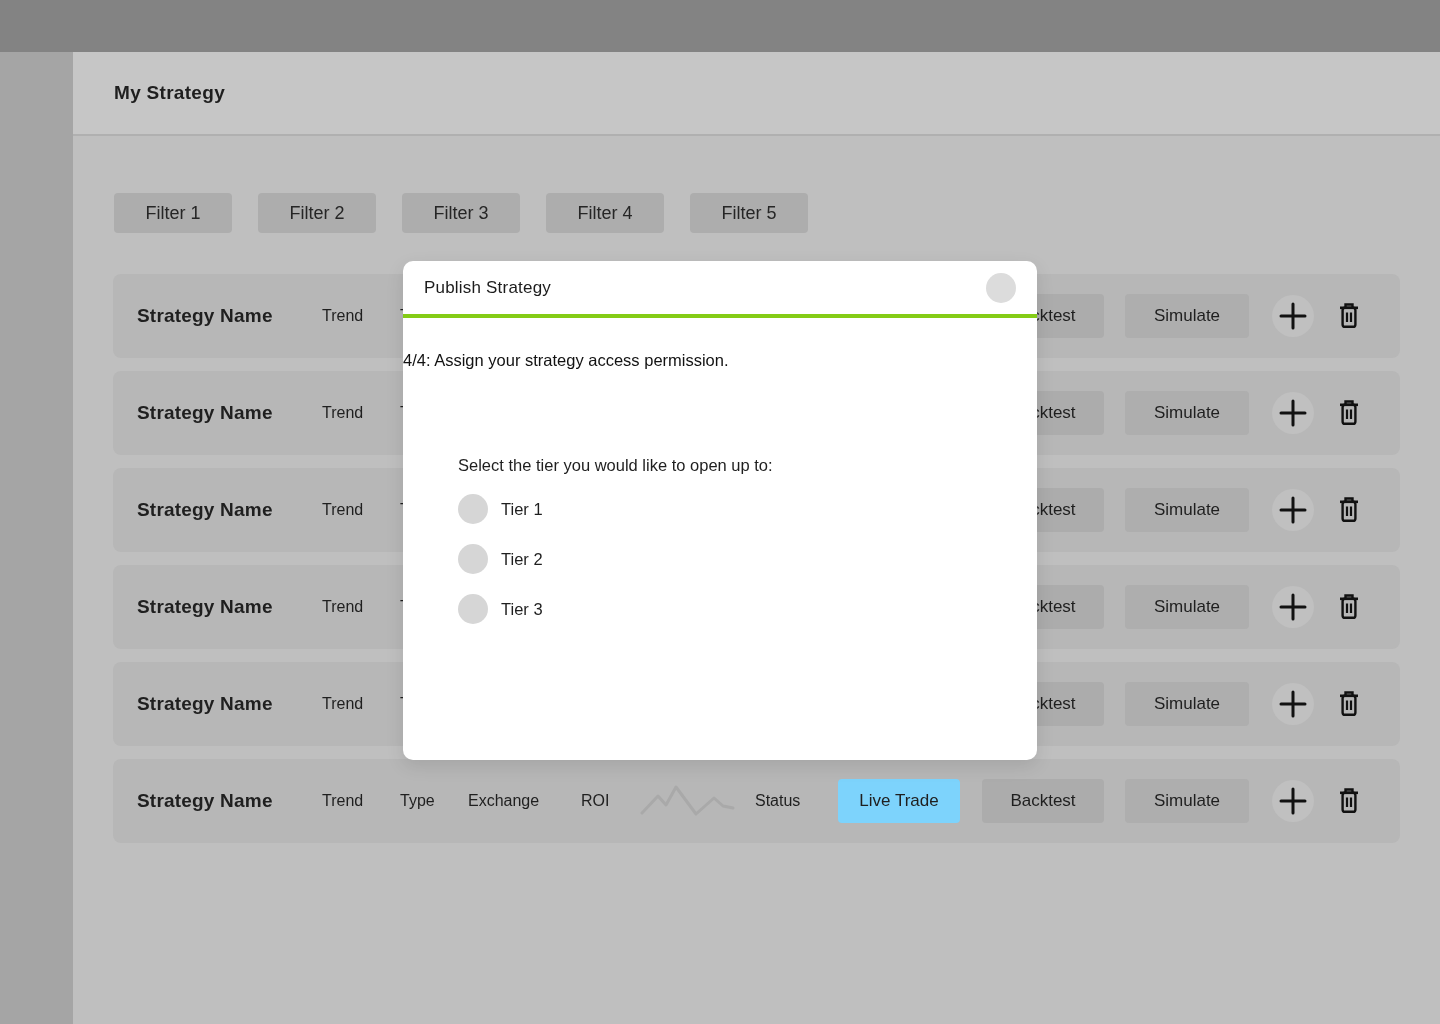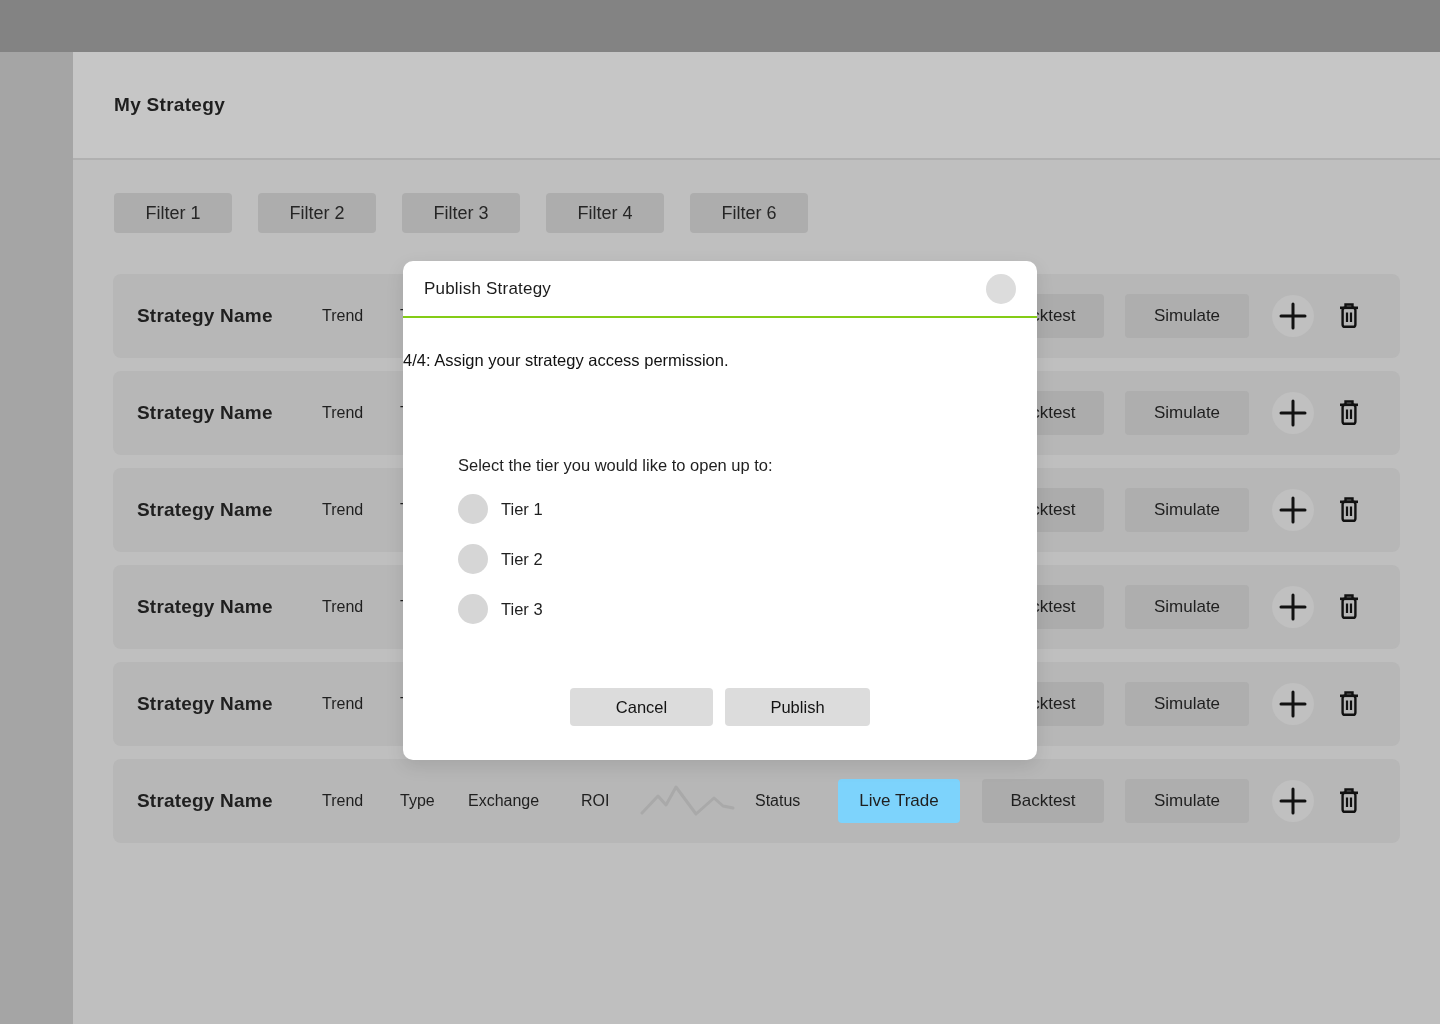--- a/index.html
+++ b/index.html
@@ -6,21 +6,21 @@
   body{
     width:1440px;height:1024px;position:relative;overflow:hidden;
     background:#bfbfbf;
     font-family:"Liberation Sans",sans-serif;
     color:#1f1f1f;
   }
   
   .topbar{position:absolute;left:0;top:0;width:1440px;height:52px;background:#838383;}
   .sidebar{position:absolute;left:0;top:52px;width:73px;height:972px;background:#a5a5a5;}
   .content-header{
-    position:absolute;left:73px;top:52px;width:1367px;height:108px;
+    position:absolute;left:73px;top:52px;width:1367px;height:84px;
     background:#c6c6c6;border-bottom:2px solid #b0b0b0;
     display:flex;align-items:center;box-sizing:border-box;padding-left:41px;
   }
   .page-title{font-size:19px;font-weight:bold;letter-spacing:.3px;}
   
   .filters{position:absolute;left:114px;top:193px;display:flex;gap:26px;}
   .filter-btn{
     width:118px;height:40px;background:#adadad;border:none;border-radius:4px;
     font-family:inherit;font-size:18px;color:#262626;
     display:flex;align-items:center;justify-content:center;cursor:pointer;
@@ -55,21 +55,21 @@
     left:1222px;width:28px;height:32px;background:none;border:none;cursor:pointer;
     display:flex;align-items:center;justify-content:center;padding:0;
   }
   
   .modal{
     position:absolute;left:403px;top:261px;width:634px;height:499px;
     background:#ffffff;border-radius:10px;box-shadow:0 6px 18px rgba(0,0,0,.10);
   }
   .modal-header{
     position:absolute;left:0;top:0;width:100%;height:57px;box-sizing:border-box;
-    border-bottom:2px solid #84cc16;display:flex;align-items:center;
+    border-bottom:4px solid #84cc16;display:flex;align-items:center;
     padding:0 21px;justify-content:space-between;
   }
   .modal-title{font-size:17px;color:#1c1c1c;letter-spacing:.2px;}
   .modal-close{
     width:30px;height:30px;border-radius:50%;background:#dcdcdc;border:none;cursor:pointer;
   }
   .step-text{
     position:absolute;left:0;top:90px;width:100%;
     font-size:16.5px;color:#121212;
   }
@@ -114,21 +114,21 @@
 
 <div class="content-header">
   <div class="page-title">My Strategy</div>
 </div>
 
 <div class="filters">
   <button class="filter-btn">Filter 1</button>
   <button class="filter-btn">Filter 2</button>
   <button class="filter-btn">Filter 3</button>
   <button class="filter-btn">Filter 4</button>
-  <button class="filter-btn">Filter 6</button>
+  <button class="filter-btn">Filter 5</button>
 </div>
 
 <div class="strategy-list">
   <div class="strategy-row">
     <div class="cell row-name">Strategy Name</div>
     <div class="cell row-trend">Trend</div>
     <div class="cell row-type">Type</div>
     <div class="cell row-exchange">Exchange</div>
     <div class="cell row-roi">ROI</div>
     <div class="cell row-spark">
@@ -349,17 +349,13 @@
     <div class="tier-item">
       <button class="tier-radio"></button>
       <span class="tier-label">Tier 2</span>
     </div>
     <div class="tier-item">
       <button class="tier-radio"></button>
       <span class="tier-label">Tier 3</span>
     </div>
   </div>
 
-  <div class="modal-actions">
-    <button class="modal-btn btn-cancel">Cancel</button>
-    <button class="modal-btn btn-publish">Publish</button>
-  </div>
 </div>
 
 </body></html>

